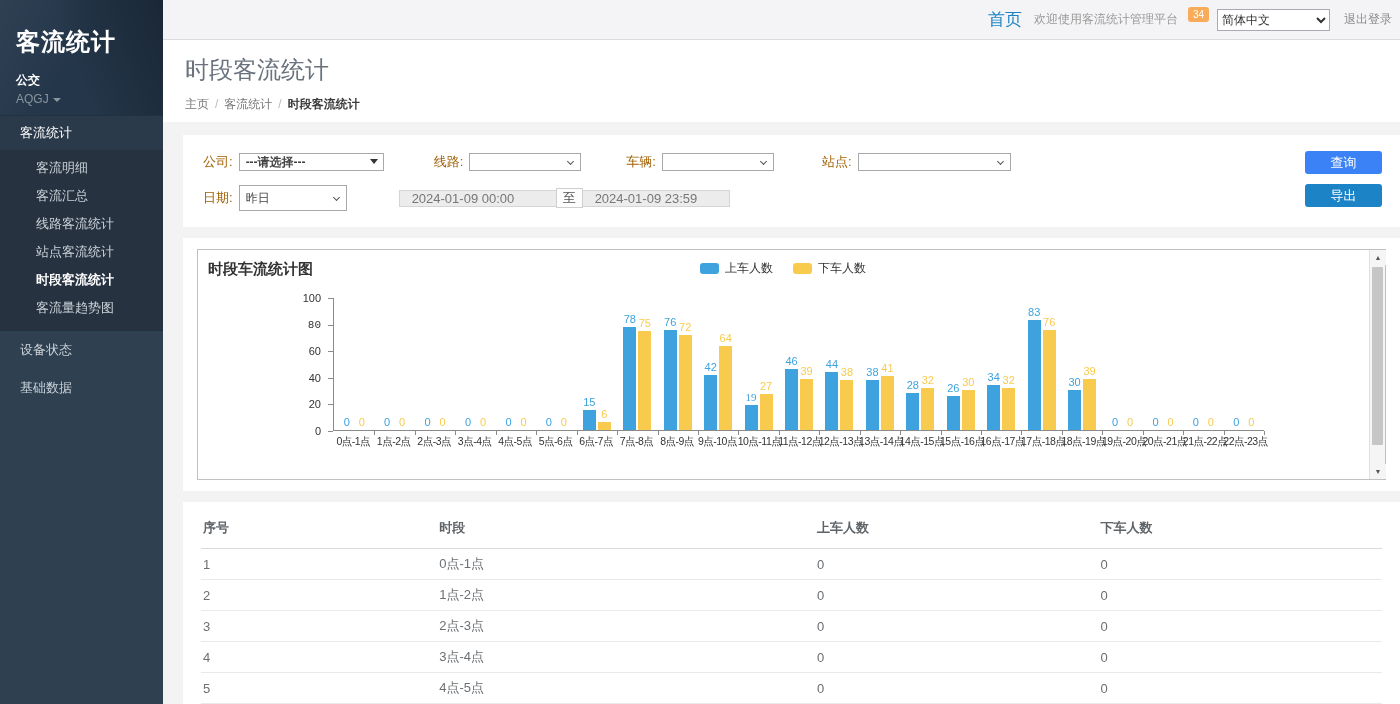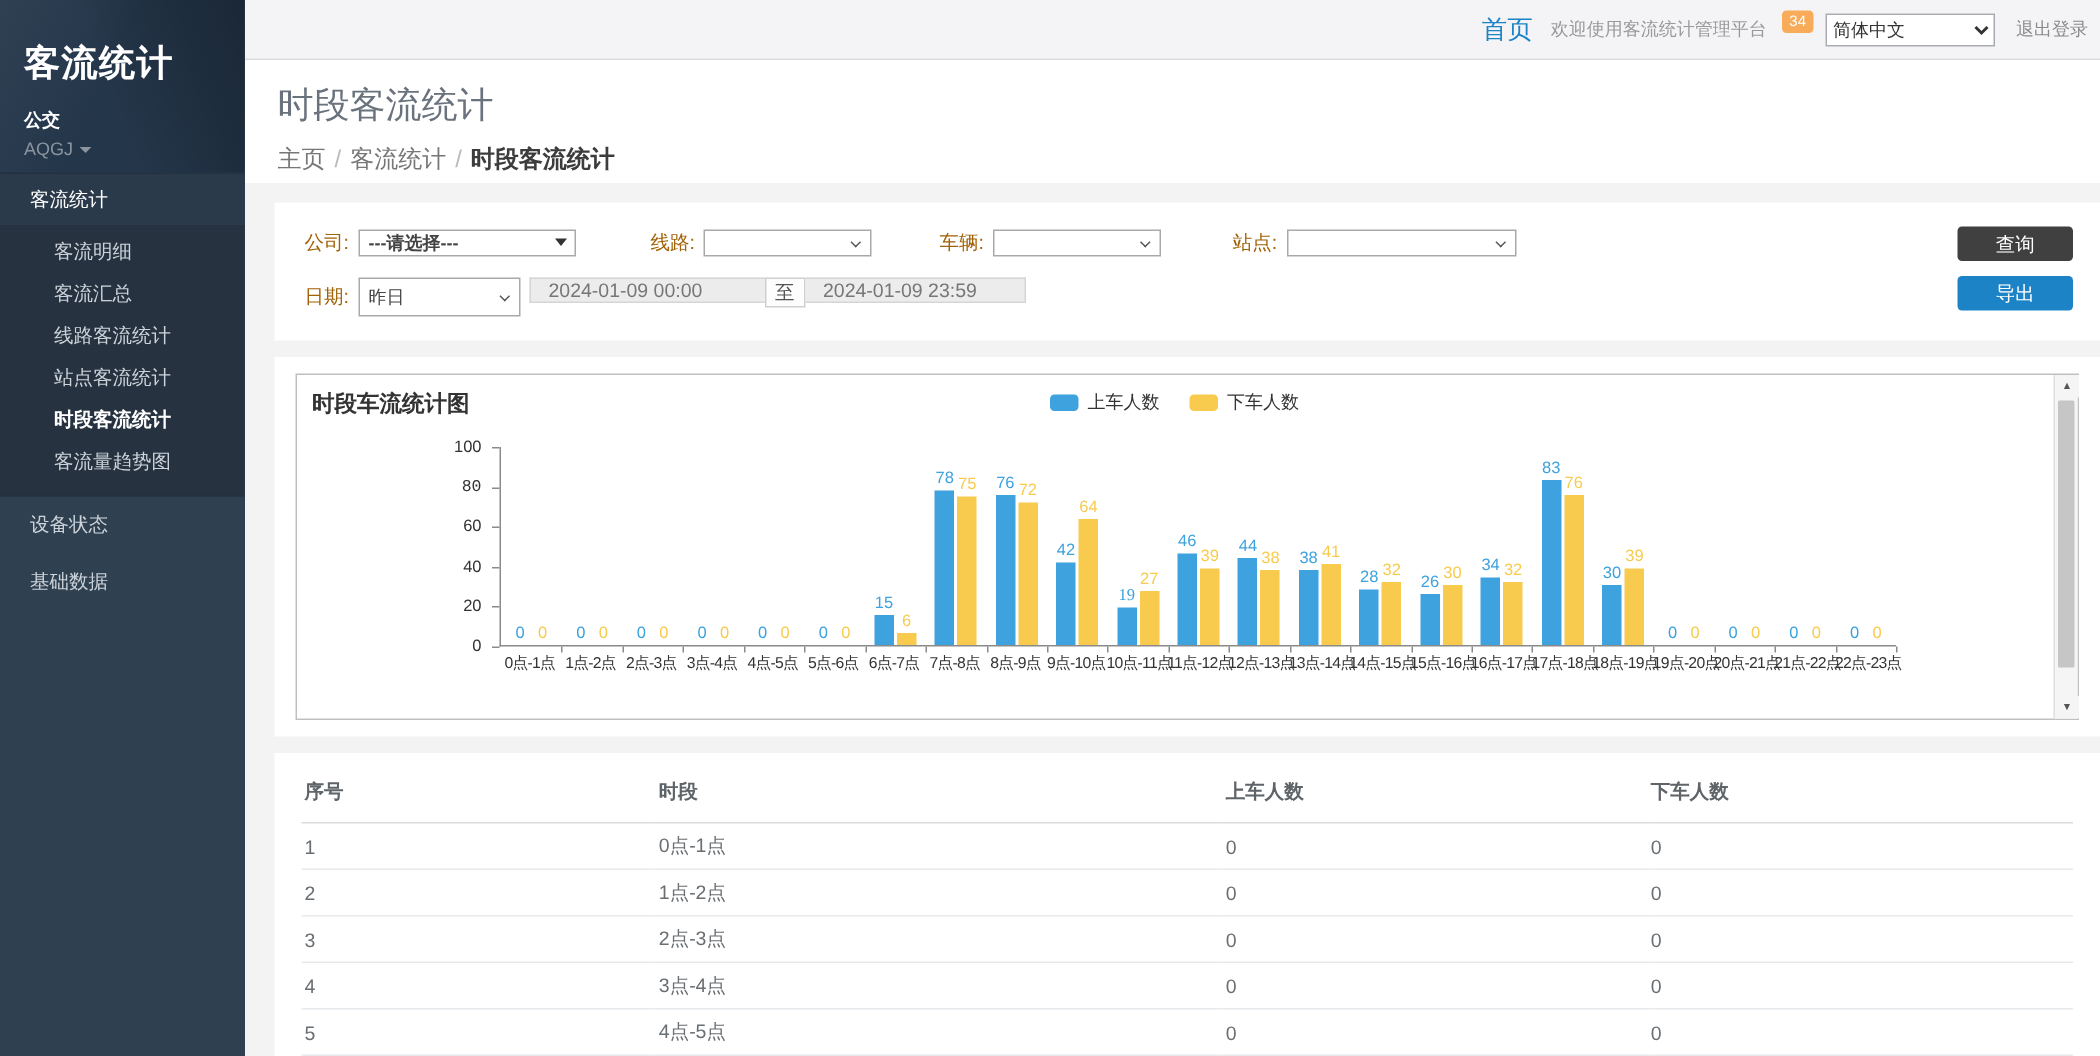--- a/index.html
+++ b/index.html
@@ -31,21 +31,21 @@
   .home-link { font-size:17px; margin-right:12px; cursor:pointer; }
   .welcome { font-size:12px; color:#999; margin-right:10px; }
   .badge { color:#fff; font-size:10px; border-radius:3px; padding:2px 5px; margin-right:8px;
     align-self:flex-start; margin-top:7px; }
   .lang-select { width:113px; height:22px; font-size:12px; border:1px solid #a8acb1; background:#fff;
     margin-right:14px; font-family:"Liberation Sans","DejaVu Sans",sans-serif; color:#333; }
   .logout { font-size:12px; color:#8a8a8a; cursor:pointer; }
 
   .page-head { background:#fff; height:82px; padding:14px 0 0 22px; }
   .page-title { font-size:24px; font-weight:normal; color:#6a737d; }
-  .breadcrumb { margin-top:10px; font-size:16px; color:#777; }
+  .breadcrumb { margin-top:10px; font-size:12px; color:#777; }
   .crumb { color:#777; cursor:pointer; }
   .crumb.current { color:#3c3c3c; font-weight:bold; cursor:default; }
   .sep { color:#bbb; margin:0 6px; }
 
   .content { padding:13px 0 0 20px; }
   .panel { background:#fff; margin-bottom:11px; }
 
   
   .filters { display:flex; justify-content:space-between; padding:14px 18px 14px 10px; }
   .f-rows { flex:1; }
@@ -57,21 +57,21 @@
   .sel .arrow-down { position:absolute; right:5px; top:5px; width:0; height:0;
     border-left:4px solid transparent; border-right:4px solid transparent; border-top:5px solid #333; }
   .sel .chev { position:absolute; right:7px; top:5px; width:5px; height:5px;
     border:solid #555; border-width:0 1px 1px 0; transform:rotate(45deg); }
   .sel-company { width:145px; margin-right:50px;font-weight:bold; }
   .sel-line { width:112px; margin-right:45px; }
   .sel-vehicle { width:112px; margin-right:48px; }
   .sel-station { width:153px; }
   .sel-preset { width:108px; height:26px; margin-right:6px; }
   .sel-preset .chev { top:9px; }
-  .date-strip { display:flex; align-items:flex-start; height:26px; }
+  .date-strip { display:flex; align-items:center; height:26px;margin-left:46px; }
   .date-box { background:#ececec; border:1px solid #d5d5d5; color:#777; font-size:13px;
     display:flex; align-items:center; padding:0 12px; }
   .date-box.start { width:157px; border-right:none; }
   .date-box.end { width:147px; border-left:none; }
   .to-box { background:#fdfdfd; border:1px solid #cfcfcf; color:#555; font-size:13px;
     display:flex; align-items:center; padding:0 6px; }
   .f-buttons { display:flex; flex-direction:column; justify-content:flex-start; padding-top:2px; }
   .btn { width:77px; height:23px; border:none; border-radius:3px; color:#fff; font-size:13px;
     cursor:pointer; font-family:"Liberation Sans","DejaVu Sans",sans-serif; }
   .btn + .btn { margin-top:10px; }
@@ -189,21 +189,21 @@
             <span class="chev"></span>
           </div>
           <div class="date-strip">
             <div class="date-box start">2024-01-09 00:00</div>
             <div class="to-box">至</div>
             <div class="date-box end">2024-01-09 23:59</div>
           </div>
         </div>
       </div>
       <div class="f-buttons">
-        <button class="btn" id="queryBtn" style="background: #404040;">查询</button>
+        <button class="btn" id="queryBtn" style="background: #3b82f6;">查询</button>
         <button class="btn" id="exportBtn" style="background: rgb(28, 132, 198);">导出</button>
       </div>
     </div>
 
     <div class="panel chart-panel">
       <div class="chart-box">
         <div class="chart-head">
           <span class="chart-title">时段车流统计图</span>
           <div class="legend" id="legend">
               <span class="legend-item">

